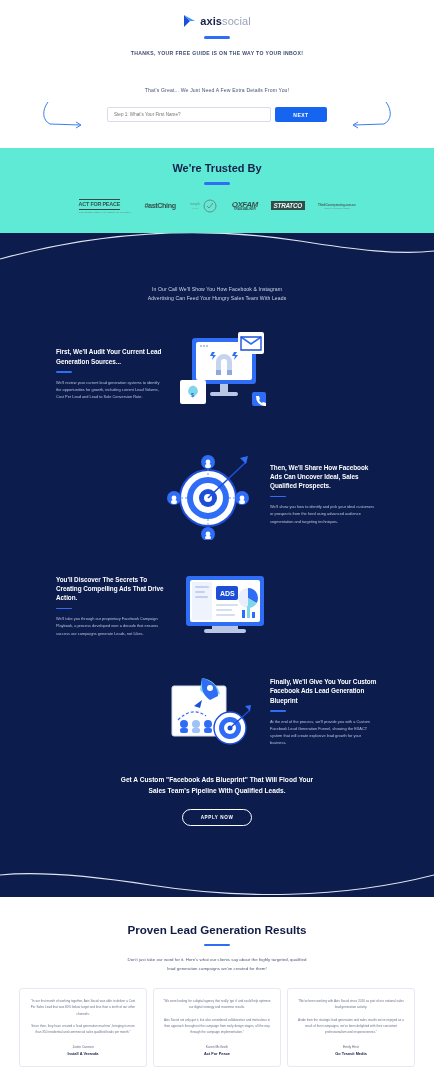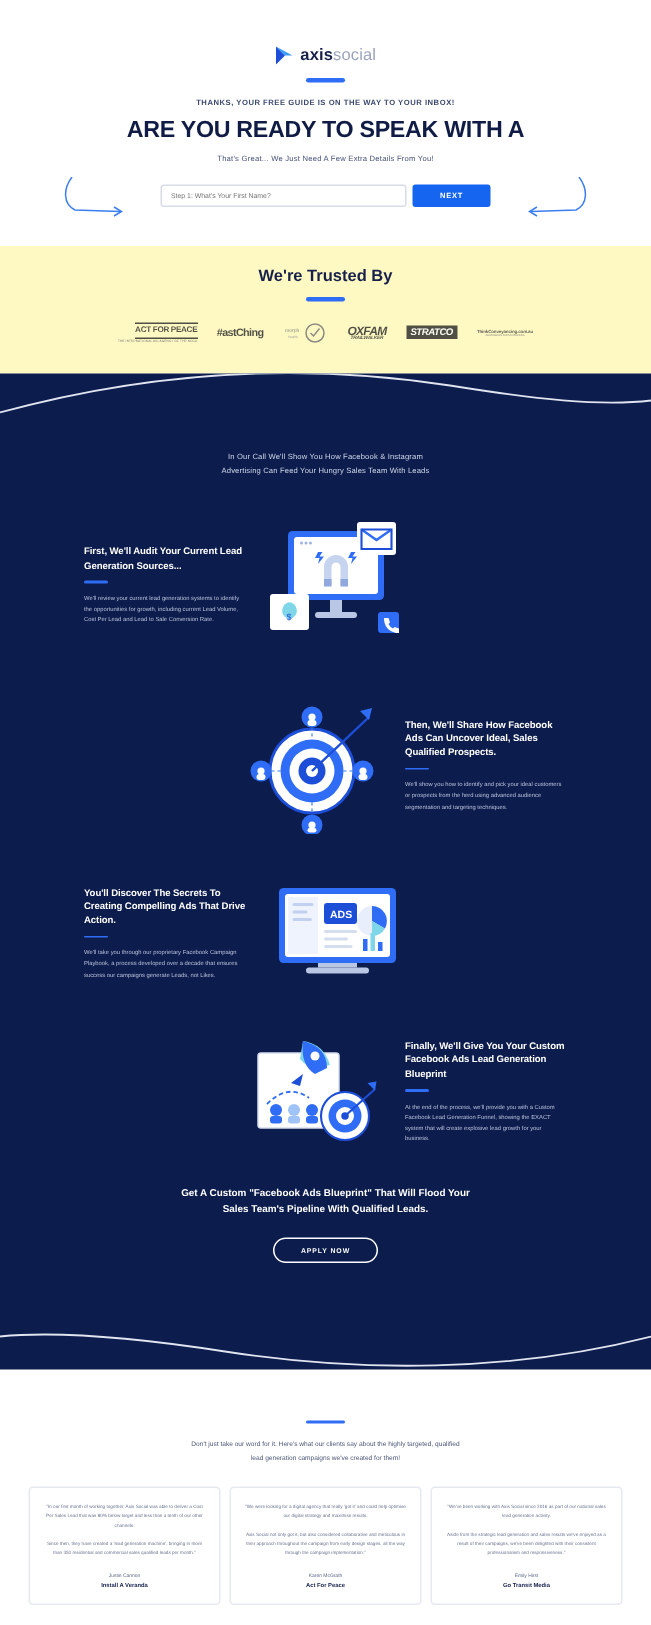--- a/index.html
+++ b/index.html
@@ -4,21 +4,21 @@
 <style>
   * { margin:0; padding:0; box-sizing:border-box; }
   body {
     width:434px; background:#fff;
     font-family:"Liberation Sans", sans-serif;
     color:#14224f; overflow-x:hidden;
   }
   .page { width:434px; position:relative; }
 
   
-  .hero { background:#fff; padding:30px 0 10px; text-align:center; }
+  .hero { background:#fff; padding:14px 0 10px; text-align:center; }
   .logo-row { display:flex; align-items:center; justify-content:center; gap:4px; }
   .logo-mark { width:13px; height:14px; display:block; }
   .logo-txt { font-size:11px; letter-spacing:.1px; }
   .logo-txt b { font-weight:700; color:#16204a; }
   .logo-txt span { font-weight:400; color:#9aa3bd; }
   .rule { width:26px; height:2.5px; background:#2f6df6; border-radius:2px; margin:8px auto 0; }
   .hero-kicker { font-size:5.1px; letter-spacing:.35px; color:#3c4a70; margin-top:11px; font-weight:600; }
   .hero-h1 { font-size:15.5px; font-weight:700; line-height:1.22; color:#101c45; margin-top:6px; letter-spacing:-.2px; }
   .hero-sub { font-size:5.1px; color:#46527a; margin-top:7px; letter-spacing:.15px; }
 
@@ -31,24 +31,24 @@
     background:#fff; font-size:4.6px; color:#9aa0b4; padding:0 6px;
     font-family:"Liberation Sans", sans-serif;
   }
   .next-btn {
     width:52px; height:15px; background:#1565f0; color:#fff; border:0; border-radius:2px;
     font-size:5px; font-weight:700; letter-spacing:.5px; cursor:pointer;
     font-family:"Liberation Sans", sans-serif;
   }
 
   
-  .trusted { background:#fef9c3; text-align:center; padding:14px 0 20px; }
+  .trusted { background:#5eead4; text-align:center; padding:14px 0 20px; }
   .trusted h2 { font-size:11px; font-weight:700; color:#16204a; }
   .logos { display:flex; align-items:center; justify-content:center; gap:13px; margin-top:14px; filter:grayscale(1); opacity:.82; }
-  .lg { display:flex; flex-direction:column; align-items:flex-end; justify-content:center; }
+  .lg { display:flex; flex-direction:column; align-items:flex-start; justify-content:center; }
   .lg-afp { font-size:5.4px; font-weight:800; color:#1b2a55; border-top:1.4px solid #1b2a55; border-bottom:1.4px solid #1b2a55; padding:1.2px 0; letter-spacing:-.2px; }
   .lg-afp-sub { font-size:2.1px; color:#5a6482; margin-top:1px; letter-spacing:.1px; }
   .lg-fc { font-size:7.2px; font-weight:800; color:#1b2a55; letter-spacing:-.4px; }
   .lg-mh svg { display:block; }
   .lg-ox { font-size:8px; font-weight:800; color:#1b2a55; letter-spacing:-.5px; line-height:.95;font-style:italic; }
   .lg-ox small { display:block; font-size:3.2px; font-weight:700; letter-spacing:-.1px; }
   .lg-st { background:#1b2a55; color:#fff; font-size:6.4px; font-weight:800; font-style:italic; padding:1px 3px; letter-spacing:-.3px; }
   .lg-tc { font-size:3px; color:#3a4karat; color:#39456d; font-weight:700; letter-spacing:-.1px; }
   .lg-tc small { display:block; font-size:1.9px; font-weight:400; color:#6b7490; }
 
@@ -99,21 +99,21 @@
         <path d="M2 2 L2 26 L14 14 Z" fill="#1d4ed8"></path>
         <path d="M2 2 L24 14 L14 14 Z" fill="#3b9bf6"></path>
       </svg>
       <div class="logo-txt">
         <b>axis</b><span>social</span>
       </div>
     </div>
     <div class="rule"></div>
     <div class="hero-kicker">THANKS, YOUR FREE GUIDE IS ON THE WAY TO YOUR INBOX!</div>
     <h1 class="hero-h1">
-      <span>ARE YOU READY TO SPEAK WITH A</span><br>
+      <br>
     </h1>
     <div class="hero-sub">That's Great... We Just Need A Few Extra Details From You!</div>
 
     <div class="form-wrap">
       <svg class="arrow-l" viewBox="0 0 46 30">
         <path d="M6 0 C0 8 0 18 8 22 L38 23" fill="none" stroke="#3b7ef0" stroke-width="1"></path>
         <path d="M34 20 L39 23 L34 26" fill="none" stroke="#3b7ef0" stroke-width="1"></path>
       </svg>
       <svg class="arrow-r" viewBox="0 0 46 30">
         <path d="M40 0 C46 8 46 18 38 22 L8 23" fill="none" stroke="#3b7ef0" stroke-width="1"></path>
@@ -311,20 +311,21 @@
       </div>
     </div>
 
     <svg class="wave-bot" viewBox="0 0 434 42" preserveAspectRatio="none">
       <path d="M0 0 L434 0 L434 20 C340 44 240 44 150 30 C92 21 40 16 0 20 Z" fill="#0c1c4c"></path>
       <path d="M434 20 C340 44 240 44 150 30 C92 21 40 16 0 20" fill="none" stroke="#dfe4f0" stroke-width="1.2"></path>
     </svg>
   </section>
 
   <section class="results">
+    <h2>Proven Lead Generation Results</h2>
     <div class="rule"></div>
     <div class="results-sub">
       <span>Don't just take our word for it. Here's what our clients say about the highly targeted, qualified</span><br>
       <span>lead generation campaigns we've created for them!</span>
     </div>
 
     <div class="cards">
       <div class="card">
         <p>"In our first month of working together, Axis Social was able to deliver a Cost Per Sales Lead that was 80% below target and less than a tenth of our other channels.</p>
         <p>Since then, they have created a 'lead generation machine', bringing in more than 350 residential and commercial sales qualified leads per month."</p>

